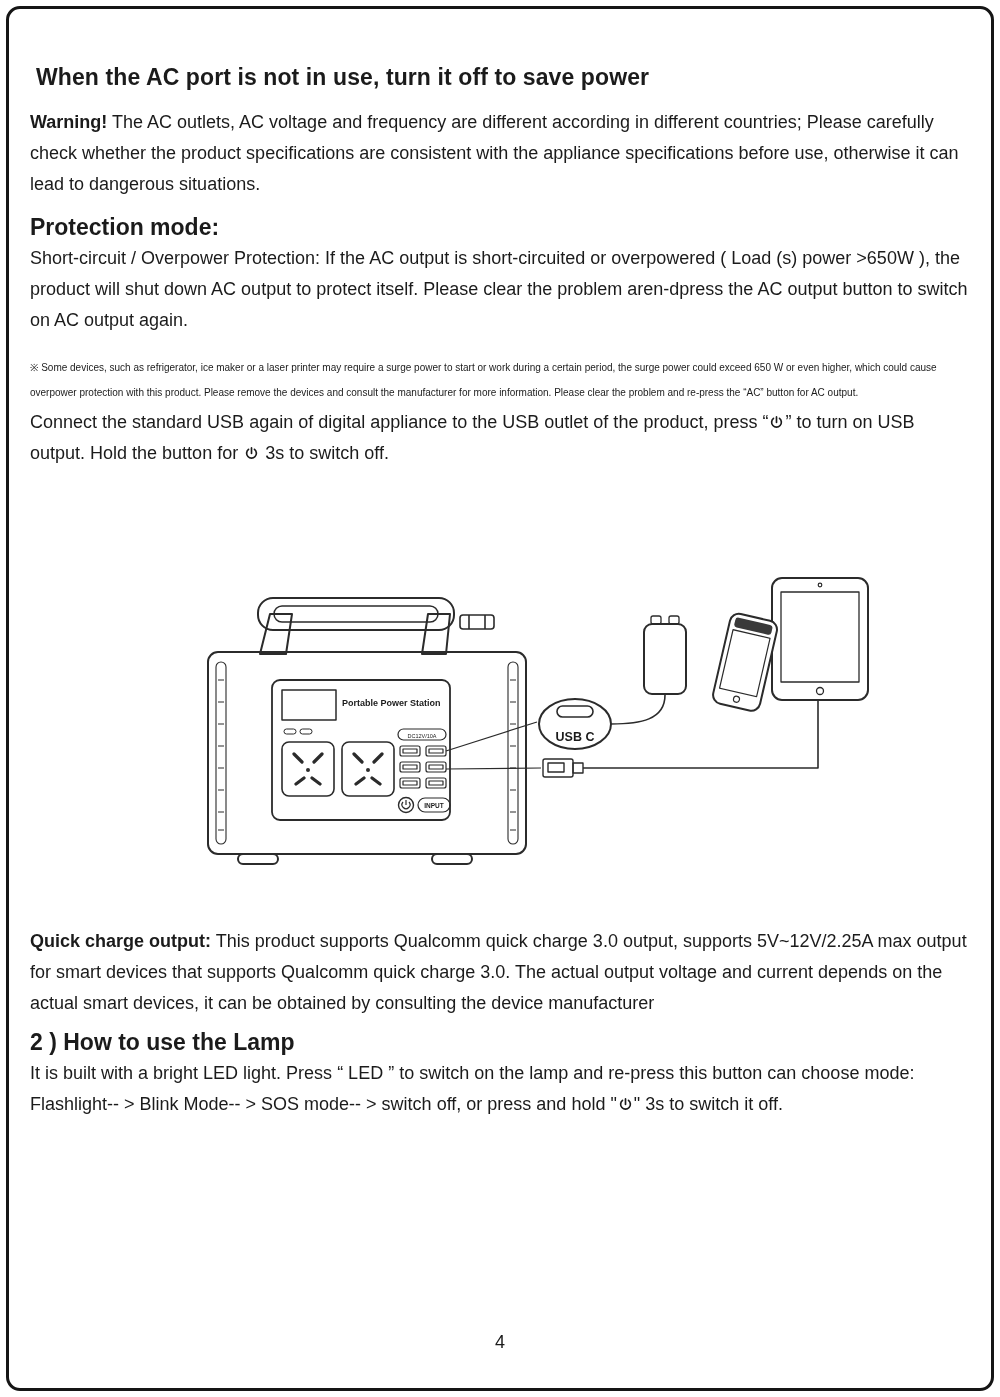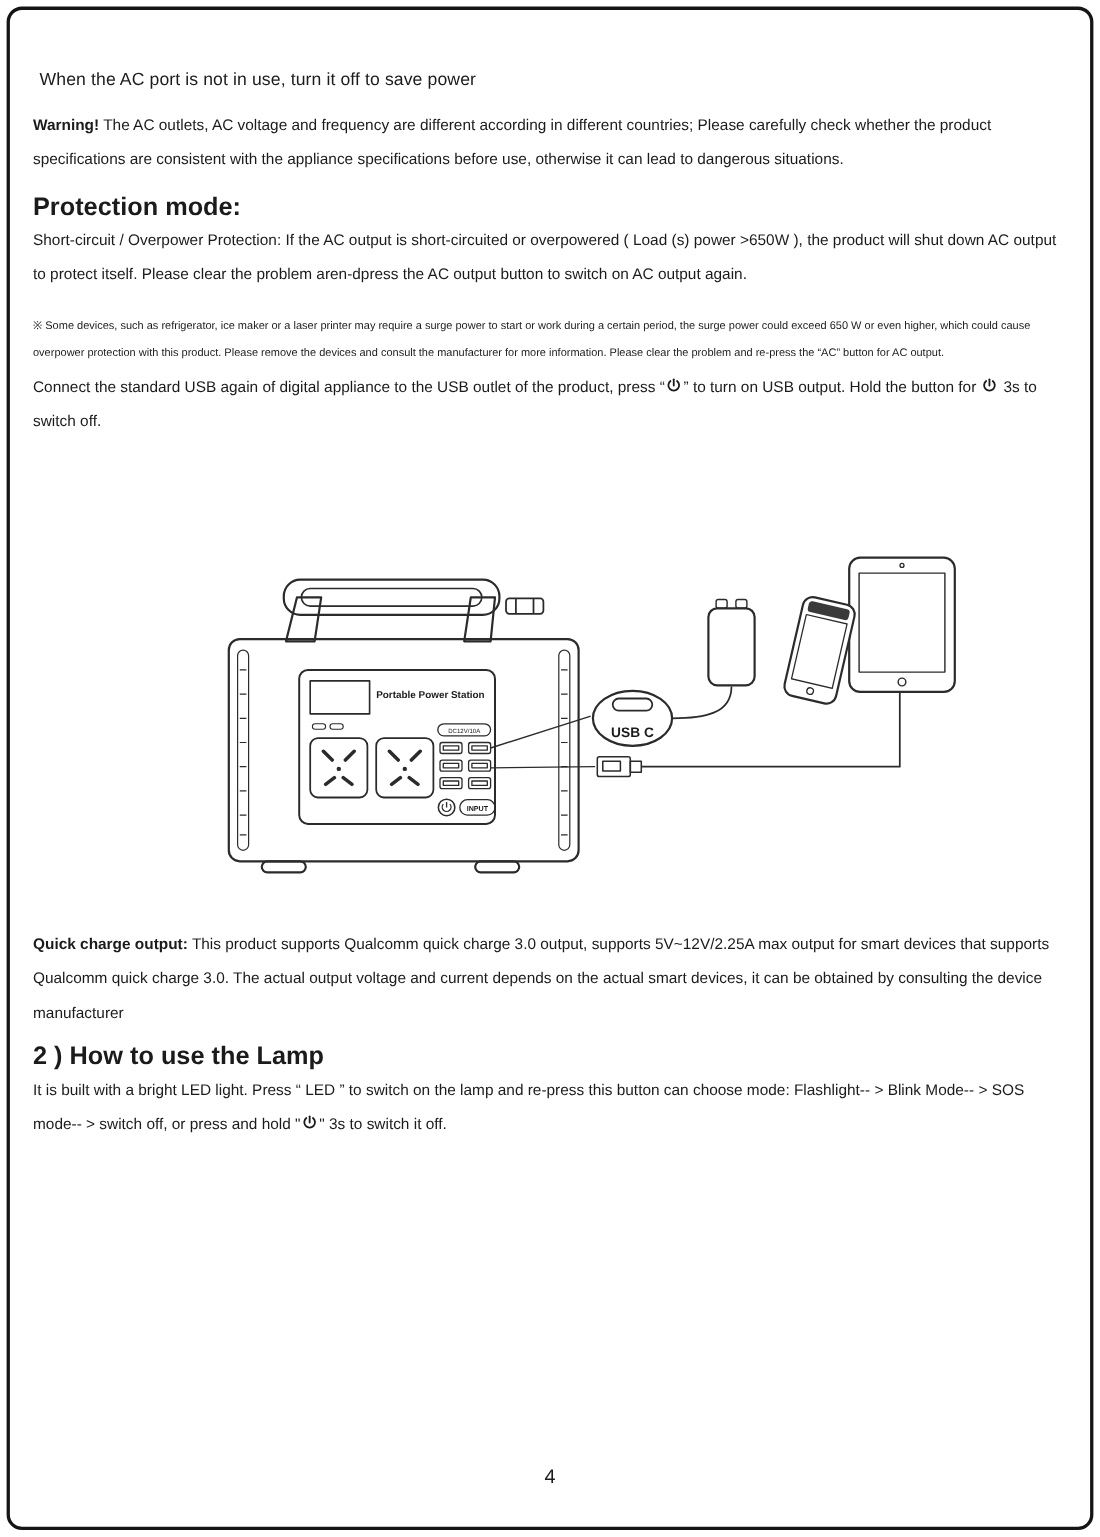--- a/index.html
+++ b/index.html
@@ -12,22 +12,22 @@
     color: #1b1b1b;
     overflow: hidden;
   }
   .frame {
     position: absolute; inset: 6px;
     border: 3px solid #151515;
     border-radius: 14px;
     pointer-events: none;
   }
   .content { position: absolute; left: 30px; right: 30px; top: 0; }
-  h1.main { font-size: 16px; font-weight: normal; margin: 64px 0 0 6px; letter-spacing: 0.1px; }
-  p.body { font-size: 14px; line-height: 31px; margin: 16px 0 0 0; }
+  h1.main { font-size: 23px; font-weight: bold; margin: 64px 0 0 6px; letter-spacing: 0.1px; }
+  p.body { font-size: 18px; line-height: 31px; margin: 16px 0 0 0; }
   p.tight { margin-top: 2px; }
   h2.sub { font-size: 23px; font-weight: bold; margin: 14px 0 0 0; }
   h2.numbered { margin-top: 30px; }
   p.note { font-size: 10px; line-height: 24.5px; margin: 20px 0 0 0; }
   .figure-wrap { position: relative; height: 445px; margin: 0; }
   svg.figure { position: absolute; left: 150px; top: 85px; width: 700px; height: 340px; }
   svg.figure text { font-family: "Liberation Sans", sans-serif; fill: #1b1b1b; }
   .pwr {
     width: 15px; height: 15px;
     stroke: #1b1b1b; stroke-width: 2.2; fill: none; stroke-linecap: round;
@@ -181,21 +181,21 @@
         </g>
       </g>
 
       <text x="162" y="152" font-size="9" font-weight="bold">Portable Power Station</text>
       <text x="242" y="183.5" font-size="5.5" text-anchor="middle">DC12V/10A</text>
       <text x="254" y="254" font-size="6.5" font-weight="bold" text-anchor="middle">INPUT</text>
       <text x="395" y="187" font-size="12.5" font-weight="bold" text-anchor="middle">USB C</text>
     </svg>
   </div>
 
-  <p class="body" style="margin-top:0"><b class="inlead">Quick charge output:</b> <span>This product supports Qualcomm quick charge 3.0 output, supports 5V~12V/2.25A max output for smart devices that supports Qualcomm quick charge 3.0. The actual output voltage and current depends on the actual smart devices, it can be obtained by consulting the device manufacturer</span></p>
+  <p class="body" style="margin-top:12px"><b class="inlead">Quick charge output:</b> <span>This product supports Qualcomm quick charge 3.0 output, supports 5V~12V/2.25A max output for smart devices that supports Qualcomm quick charge 3.0. The actual output voltage and current depends on the actual smart devices, it can be obtained by consulting the device manufacturer</span></p>
 
   <h2 class="sub" style="margin-top:10px">2 ) How to use the Lamp</h2>
   <p class="body tight"><span>It is built with a bright LED light. Press “ LED ” to switch on the lamp and re-press this button can choose mode: Flashlight-- &gt; Blink Mode-- &gt; SOS mode-- &gt; switch off, or press and hold "</span><svg class="pwr" viewBox="0 0 20 20">
         <path d="M10 2.5 V10"></path>
         <path d="M6 4.5 a6.5 6.5 0 1 0 8 0"></path>
       </svg><span>" 3s to switch it off.</span></p>
 
 </div>
 
 <div class="pagenum">4</div>

